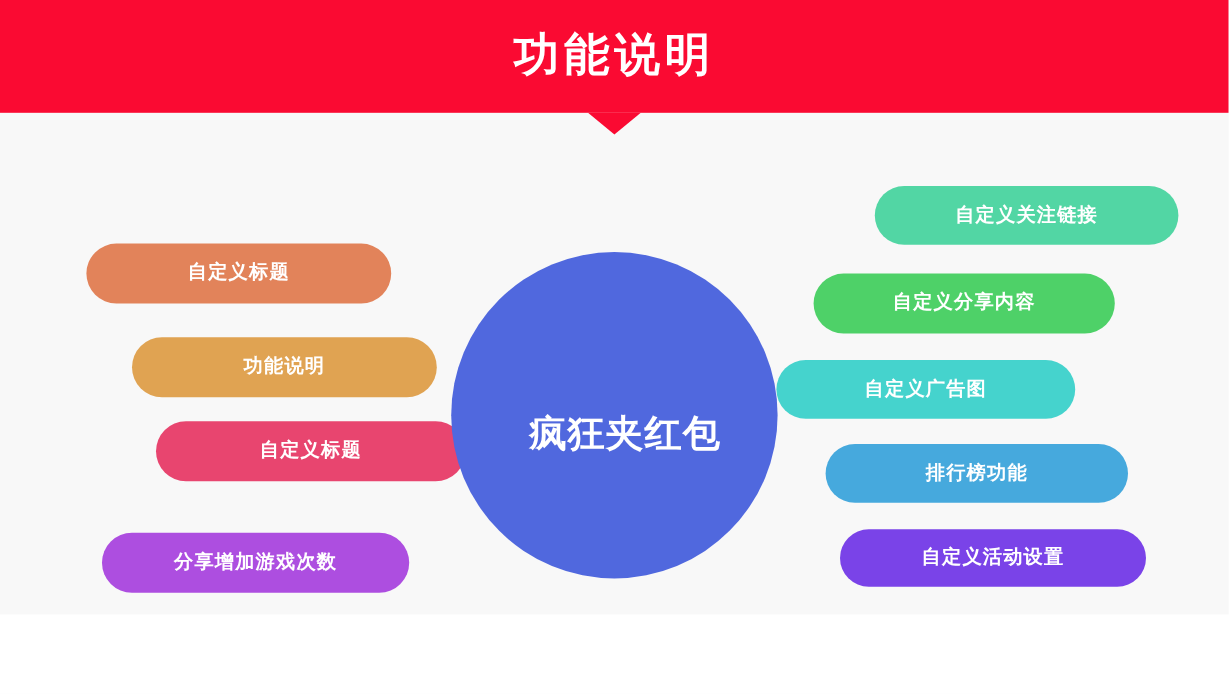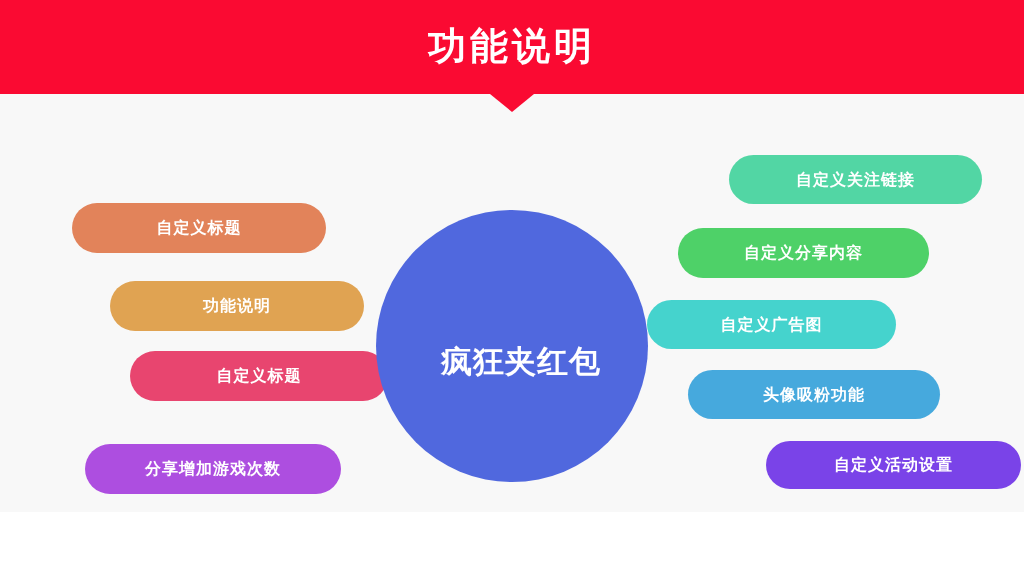--- a/index.html
+++ b/index.html
@@ -89,21 +89,21 @@
   .pill-rank    { left:72px;  top:203px; width:254px; height:50px; background:#e2835a; }
   .pill-lottery { left:110px; top:281px; width:254px; height:50px; background:#e0a352; }
   .pill-avatar  { left:130px; top:351px; width:258px; height:50px; background:#e8456f; }
   .pill-share   { left:85px;  top:426px; width:256px; height:50px; background:#ad4ee0;margin-top:18px; }
 
   
   .pill-follow  { left:729px; top:155px; width:253px; height:49px; background:#52d6a4; }
   .pill-content { left:678px; top:228px; width:251px; height:50px; background:#4ed168; }
   .pill-ad      { left:647px; top:300px; width:249px; height:49px; background:#45d3cd; }
   .pill-titlecu { left:688px; top:370px; width:252px; height:49px; background:#46a9dd; }
-  .pill-setting { left:766px; top:441px; width:255px; height:48px; background:#7a43e8; }
+  .pill-setting { left:700px; top:441px; width:255px; height:48px; background:#7a43e8; }
 
   
   .dot-row {
     position:absolute;
     display:flex;
     gap:8px;
     align-items:center;
     z-index:2;
   }
   .dot-row .dot {
@@ -139,21 +139,21 @@
   <div class="pill right pill-follow">
     <span>自定义关注链接</span>
   </div>
   <div class="pill right pill-ad">
     <span>自定义广告图</span>
   </div>
   <div class="pill right pill-content">
     <span>自定义分享内容</span>
   </div>
   <div class="pill right pill-titlecu">
-    <span>头像吸粉功能</span>
+    <span>排行榜功能</span>
   </div>
   <div class="pill right pill-setting">
     <span>自定义活动设置</span>
   </div>
 
   <div class="center-circle">
     <div class="center-text">
       <span class="line">疯狂夹红包</span>
     </div>
   </div>

